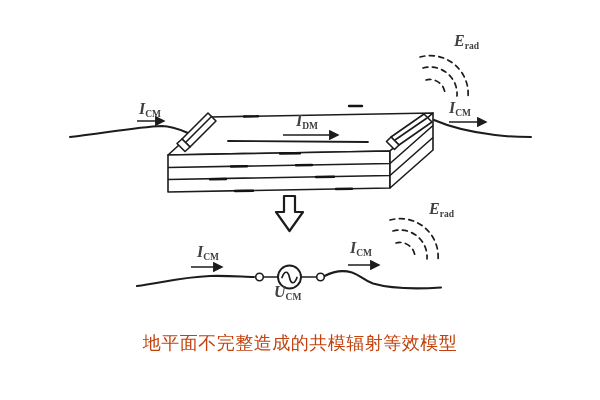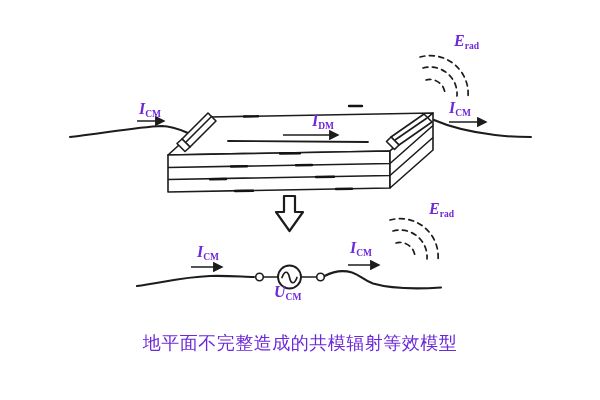--- a/index.html
+++ b/index.html
@@ -2,28 +2,28 @@
 <html><head>
 <meta charset="utf-8">
 <style>
   html,body{margin:0;padding:0;background:#ffffff;}
   .canvas{
     position:relative;width:600px;height:400px;background:#ffffff;overflow:hidden;
     font-family:"Liberation Serif","DejaVu Serif",serif;color:#1c1c1c;
   }
   .art{position:absolute;left:0;top:0;}
   .lbl{
-    position:absolute;font-size:16px;line-height:1;color:#6d28d9;white-space:nowrap;
+    position:absolute;font-size:16px;line-height:1;color:#404040;white-space:nowrap;
     font-family:"Liberation Serif","DejaVu Serif",serif;
   }
   .lbl i{font-style:italic;font-weight:600;}
   .lbl sub{font-size:9.5px;font-style:normal;font-weight:600;vertical-align:-3px;}
   .caption{
     position:absolute;left:0;top:331px;width:600px;text-align:center;
-    font-size:18px;letter-spacing:0.5px;color:#6d28d9;
+    font-size:18px;letter-spacing:0.5px;color:#c2410c;
     font-family:"Liberation Serif","DejaVu Serif",serif;
   }
 </style>
 </head>
 <body>
 
 <div class="canvas">
 
   <svg class="art" width="600" height="400" viewBox="0 0 600 400">
     <defs>
@@ -103,21 +103,21 @@
         <circle cx="289.5" cy="277" r="11.5" fill="#ffffff" stroke-width="1.9"></circle>
         <path d="M282,277.5 C284.5,270.5 288,270.5 289.5,277.5 C291,284.5 294.5,284.5 297,277.5" stroke-width="1.7"></path>
       </g>
     </g>
   </svg>
 
   <span class="lbl" style="left:454px;top:33px"><i>E</i><sub>rad</sub></span>
 
   <span class="lbl" style="left:139px;top:101px"><i>I</i><sub>CM</sub></span>
 
-  <span class="lbl" style="left:312px;top:113px"><i>I</i><sub>DM</sub></span>
+  <span class="lbl" style="left:296px;top:113px"><i>I</i><sub>DM</sub></span>
 
   <span class="lbl" style="left:449px;top:100px"><i>I</i><sub>CM</sub></span>
 
   <span class="lbl" style="left:429px;top:201px"><i>E</i><sub>rad</sub></span>
 
   <span class="lbl" style="left:197px;top:244px"><i>I</i><sub>CM</sub></span>
 
   <span class="lbl" style="left:350px;top:240px"><i>I</i><sub>CM</sub></span>
 
   <span class="lbl" style="left:274px;top:284px"><i>U</i><sub>CM</sub></span>

